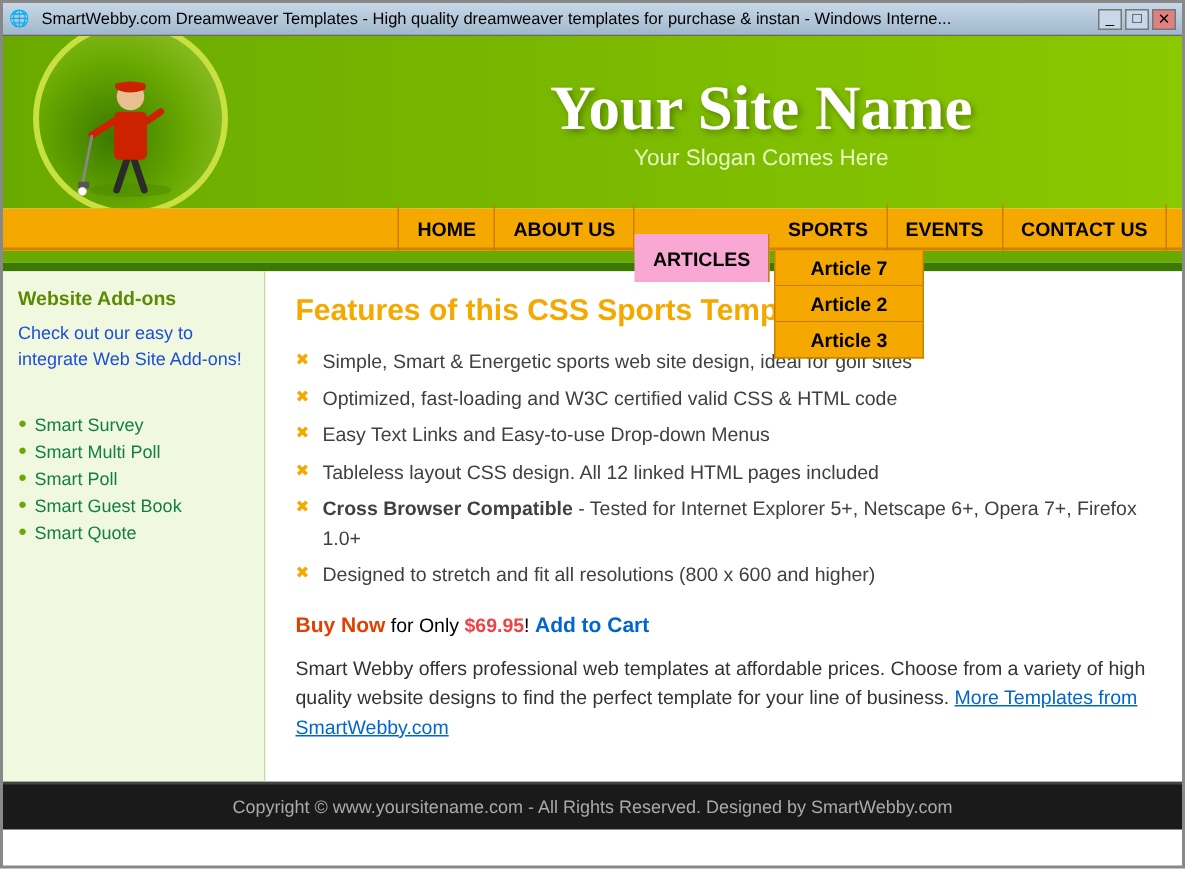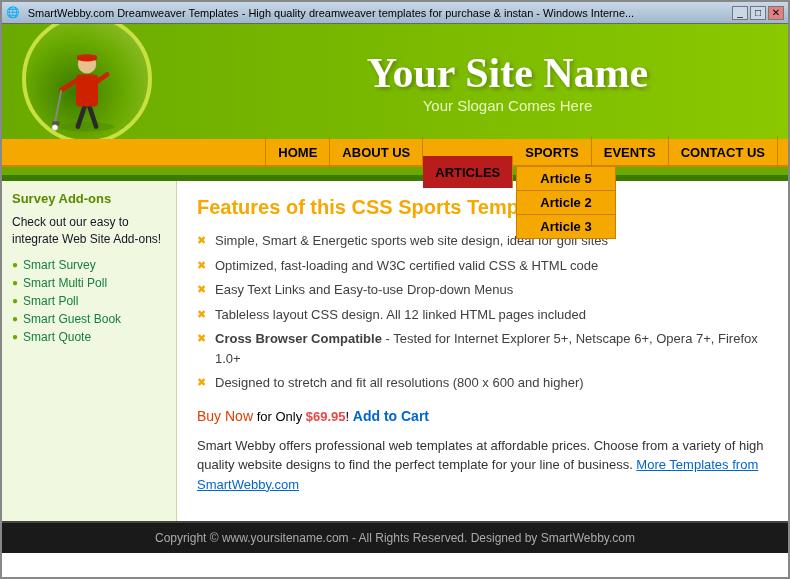--- a/index.html
+++ b/index.html
@@ -88,21 +88,21 @@
       font-size: 13px;
       padding: 16px 12px;
       cursor: pointer;
       white-space: nowrap;
       border-right: 1px solid #c88000;
       height: 100%;
       display: flex;
       align-items: center;
     }
     .nav-item:first-child { border-left: 1px solid #c88000; }
-    .nav-item.active { background: #b91c1c; margin-top: 40px; }
+    .nav-item.active { background: #f9a8d4; margin-top: 40px; }
 
     
     #articles-dropdown {
       position: absolute;
       top: 28px;
       left: 0;
       right: 0;
       display: flex;
       justify-content: flex-end;
       padding-right: 10px;
@@ -151,22 +151,22 @@
       flex-shrink: 0;
     }
     #sidebar h3 {
       color: #5a8a00;
       font-size: 13px;
       font-weight: bold;
       margin-bottom: 8px;
     }
     #sidebar p {
       font-size: 12px;
-      color: #0f172a;
-      margin-bottom: 10px;
+      color: #1d4ed8;
+      margin-bottom: 28px;
       line-height: 1.4;
     }
     .sidebar-list { list-style: none; margin-top: 5px; }
     .sidebar-list li {
       font-size: 12px;
       color: #333;
       margin-bottom: 4px;
       display: flex;
       align-items: center;
     }
@@ -291,34 +291,34 @@
     <div class="nav-item">HOME</div>
     <div class="nav-item">ABOUT US</div>
     <div class="nav-item active">ARTICLES</div>
     <div class="nav-item">SPORTS</div>
     <div class="nav-item">EVENTS</div>
     <div class="nav-item">CONTACT US</div>
   </div>
 
   <div id="articles-dropdown">
     <div id="articles-dropdown-inner">
-      <div class="dropdown-item">Article 5</div>
+      <div class="dropdown-item">Article 7</div>
       <div class="dropdown-item">Article 2</div>
       <div class="dropdown-item">Article 3</div>
     </div>
   </div>
 </div>
 
 <div id="green-banner"></div>
 <div id="green-banner2"></div>
 
 <div id="main-layout">
 
   <div id="sidebar">
-    <h3>Survey Add-ons</h3>
+    <h3>Website Add-ons</h3>
     <p>Check out our easy to integrate Web Site Add-ons!</p>
     <ul class="sidebar-list">
       <li>
           <a>Smart Survey</a>
         </li>
       <li>
           <a>Smart Multi Poll</a>
         </li>
       <li>
           <a>Smart Poll</a>
@@ -339,21 +339,21 @@
       <li>Optimized, fast-loading and W3C certified valid CSS &amp; HTML code</li>
       <li>Easy Text Links and Easy-to-use Drop-down Menus</li>
       <li>Tableless layout CSS design. All 12 linked HTML pages included</li>
       <li>
         <span style="font-weight:bold;">Cross Browser Compatible</span>
         <span> - Tested for Internet Explorer 5+, Netscape 6+, Opera 7+, Firefox 1.0+</span>
       </li>
       <li>Designed to stretch and fit all resolutions (800 x 600 and higher)</li>
     </ul>
     <p class="buy-now-text">
-      <a href="#" style="color:#e04000;font-weight:normal;font-size:14px;text-decoration:none;">Buy Now</a><span> for Only </span><strong style="color:#ef4444;">$69.95</strong><span>! </span><a href="#" class="buy-link" style="color:#0066cc;font-weight:bold;text-decoration:none;">Add to Cart</a>
+      <a href="#" style="color:#e04000;font-weight:bold;font-size:14px;text-decoration:none;">Buy Now</a><span> for Only </span><strong style="color:#ef4444;">$69.95</strong><span>! </span><a href="#" class="buy-link" style="color:#0066cc;font-weight:bold;text-decoration:none;">Add to Cart</a>
     </p>
     <p class="description-text">
       <span>Smart Webby offers professional web templates at affordable prices. Choose from a variety of high quality website designs to find the perfect template for your line of business. </span><a href="#" style="color:#0066cc;text-decoration:underline;">More Templates from SmartWebby.com</a>
     </p>
   </div>
 </div>
 
 <div id="footer">
   <span>Copyright © www.yoursitename.com - All Rights Reserved. Designed by SmartWebby.com</span>
 </div>

